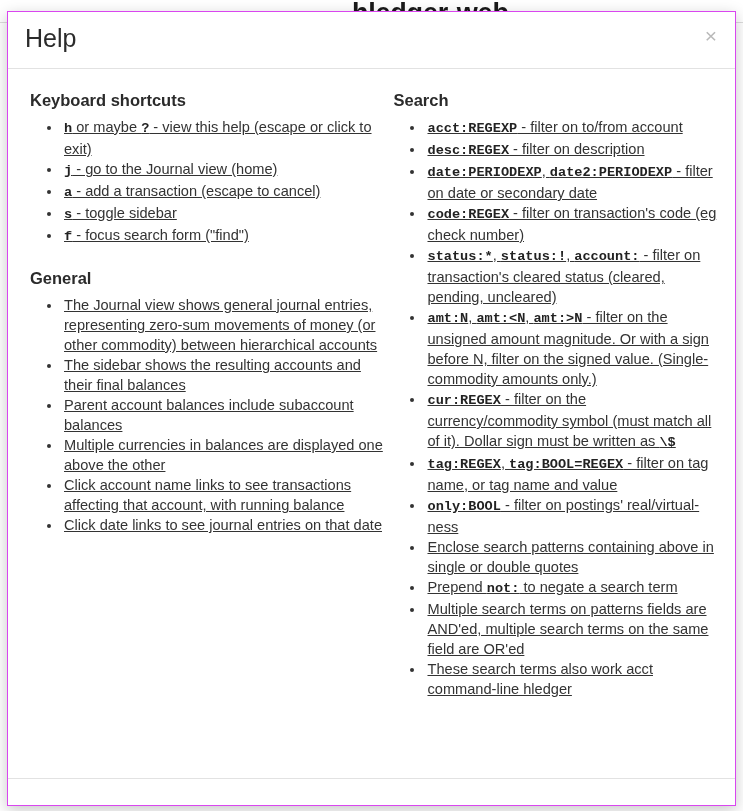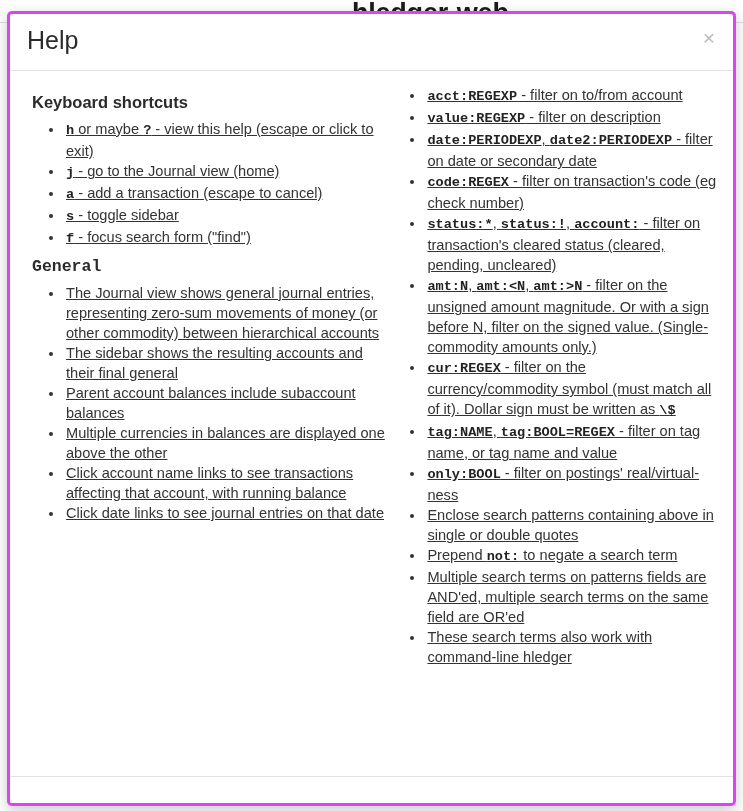--- a/index.html
+++ b/index.html
@@ -41,22 +41,22 @@
     border-top: 1px solid #dcdcdc;
   }
 
   .modal {
     position: absolute;
     left: 7px;
     top: 11px;
     width: 729px;
     height: 795px;
     background: #ffffff;
-    border: 3px solid #d946ef;
-    border-radius: 5px;
+    border: 1px solid #d946ef;
+    border-radius: 0;
     box-shadow: 0 4px 14px rgba(0,0,0,0.22);
     overflow: hidden;
   }
   .modal-header {
     position: relative;
     height: 57px;
     border-bottom: 1px solid #e2e2e2;
   }
   .modal-title {
     position: absolute;
@@ -90,21 +90,21 @@
   }
   .col-left { width: 364px; }
   .col-right { width: 332px; }
 
   h4.section {
     font-size: 16.5px;
     font-weight: bold;
     color: #2b2b2b;
     margin: 8px 0 7px 6px;
   }
-  h4.section.tight { margin-top: 8px; font-family: Liberation Mono, monospace; }
+  h4.section.tight { margin-top: 22px; }
 
   ul.bullets {
     margin: 0 0 0 0;
     padding-left: 38px;
     list-style: disc;
   }
   ul.bullets li {
     font-size: 14.6px;
     line-height: 20px;
     color: #333333;
@@ -152,40 +152,41 @@
           <ul class="bullets">
             <li><code>h</code> or maybe <code>?</code> - view this help (escape or click to exit)</li>
             <li><code>j</code> - go to the Journal view (home)</li>
             <li><code>a</code> - add a transaction (escape to cancel)</li>
             <li><code>s</code> - toggle sidebar</li>
             <li><code>f</code> - focus search form ("find")</li>
           </ul>
           <h4 class="section tight">General</h4>
           <ul class="bullets">
             <li>The Journal view shows general journal entries, representing zero-sum movements of money (or other commodity) between hierarchical accounts</li>
-            <li>The sidebar shows the resulting accounts and their final general</li>
+            <li>The sidebar shows the resulting accounts and their final balances</li>
             <li>Parent account balances include subaccount balances</li>
             <li>Multiple currencies in balances are displayed one above the other</li>
             <li>Click account name links to see transactions affecting that account, with running balance</li>
             <li>Click date links to see journal entries on that date</li>
           </ul>
         </div>
       <div class="col-right" id="col-right">
+          <h4 class="section">Search</h4>
           <ul class="bullets">
             <li><code>acct:REGEXP</code> - filter on to/from account</li>
-            <li><code>value:REGEXP</code> - filter on description</li>
+            <li><code>desc:REGEX</code> - filter on description</li>
             <li><code>date:PERIODEXP</code>, <code>date2:PERIODEXP</code> - filter on date or secondary date</li>
             <li><code>code:REGEX</code> - filter on transaction's code (eg check number)</li>
             <li><code>status:*</code>, <code>status:!</code>, <code>account:</code> - filter on transaction's cleared status (cleared, pending, uncleared)</li>
             <li><code>amt:N</code>, <code>amt:&lt;N</code>, <code>amt:&gt;N</code> - filter on the unsigned amount magnitude. Or with a sign before N, filter on the signed value. (Single-commodity amounts only.)</li>
             <li><code>cur:REGEX</code> - filter on the currency/commodity symbol (must match all of it). Dollar sign must be written as <code>\$</code></li>
-            <li><code>tag:NAME</code>, <code>tag:BOOL=REGEX</code> - filter on tag name, or tag name and value</li>
+            <li><code>tag:REGEX</code>, <code>tag:BOOL=REGEX</code> - filter on tag name, or tag name and value</li>
             <li><code>only:BOOL</code> - filter on postings' real/virtual-ness</li>
             <li>Enclose search patterns containing above in single or double quotes</li>
             <li>Prepend <code>not:</code> to negate a search term</li>
             <li>Multiple search terms on patterns fields are AND'ed, multiple search terms on the same field are OR'ed</li>
-            <li>These search terms also work with command-line hledger</li>
+            <li>These search terms also work acct command-line hledger</li>
           </ul>
         </div>
     </div>
   </div>
   <div class="modal-footer"></div>
 </div>
 
 </body></html>

